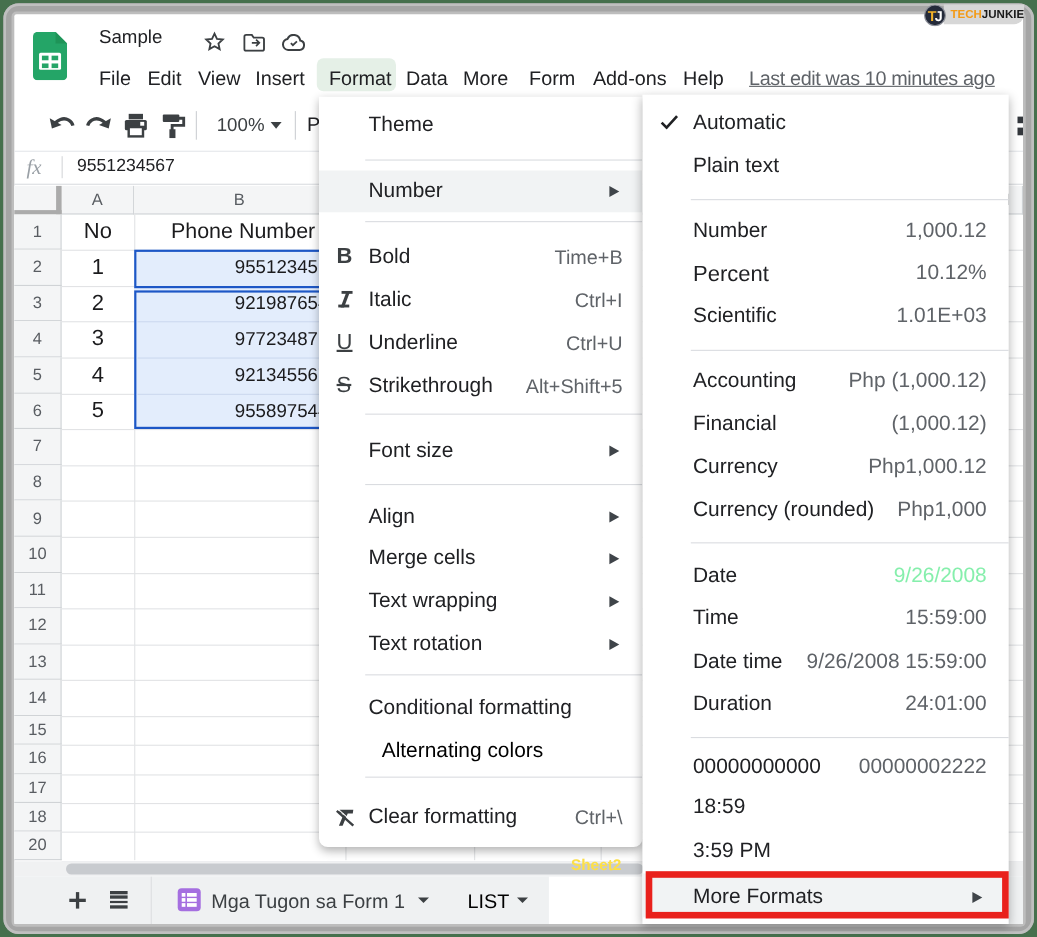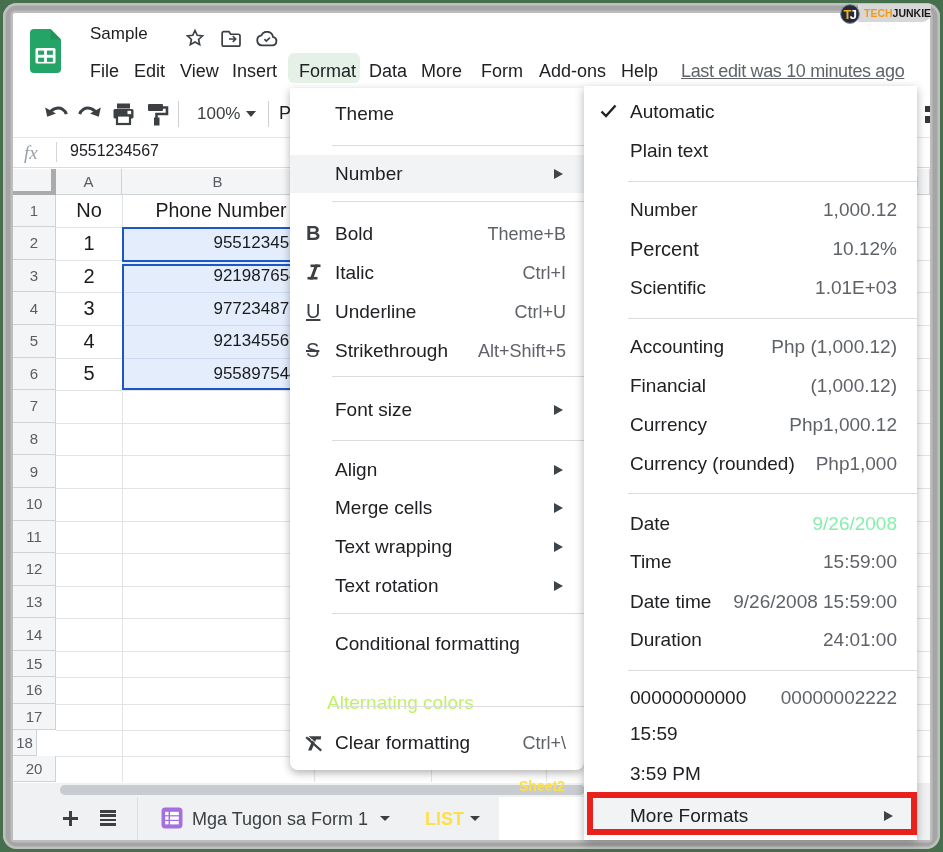--- a/index.html
+++ b/index.html
@@ -128,21 +128,21 @@
 <div class="hcell" style="left:13px;top:422.8px;width:43px;height:32.6px;">8</div>
 <div class="hcell" style="left:13px;top:455.4px;width:43px;height:32.6px;">9</div>
 <div class="hcell" style="left:13px;top:488px;width:43px;height:32.6px;">10</div>
 <div class="hcell" style="left:13px;top:520.6px;width:43px;height:32.6px;">11</div>
 <div class="hcell" style="left:13px;top:553.2px;width:43px;height:32.6px;">12</div>
 <div class="hcell" style="left:13px;top:585.8px;width:43px;height:32.6px;">13</div>
 <div class="hcell" style="left:13px;top:618.4px;width:43px;height:32.6px;">14</div>
 <div class="hcell" style="left:13px;top:651px;width:43px;height:26.3px;">15</div>
 <div class="hcell" style="left:13px;top:677.3px;width:43px;height:26.3px;">16</div>
 <div class="hcell" style="left:13px;top:703.6px;width:43px;height:26.3px;">17</div>
-<div class="hcell" style="left:13px;top:729.9px;width:24px;height:26.3px;">18</div>
+<div class="hcell" style="left:13px;top:729.9px;width:43px;height:26.3px;">18</div>
 <div class="hcell" style="left:13px;top:756.2px;width:43px;height:26.3px;">20</div>
 <div class="gline-v" style="left:122px;top:194.6px;height:587.4px;"></div>
 <div class="gline-v" style="left:314px;top:194.6px;height:587.4px;"></div>
 <div class="gline-v" style="left:431px;top:194.6px;height:587.4px;"></div>
 <div class="gline-v" style="left:546px;top:194.6px;height:587.4px;"></div>
 <div class="gline-v" style="left:663px;top:194.6px;height:587.4px;"></div>
 <div class="gline-v" style="left:780px;top:194.6px;height:587.4px;"></div>
 <div class="gline-v" style="left:897px;top:194.6px;height:587.4px;"></div>
 <div class="gline-h" style="left:56px;top:227.2px;width:874px;"></div>
 <div class="gline-h" style="left:56px;top:259.8px;width:874px;"></div>
@@ -202,34 +202,34 @@
     <rect x="4" y="4.6" width="3.2" height="3.2" fill="#fff"></rect>
     <rect x="8.6" y="4.6" width="8.4" height="3.2" fill="#fff"></rect>
     <rect x="4" y="9" width="3.2" height="3.2" fill="#fff"></rect>
     <rect x="8.6" y="9" width="8.4" height="3.2" fill="#fff"></rect>
     <rect x="4" y="13.4" width="3.2" height="3.2" fill="#fff"></rect>
     <rect x="8.6" y="13.4" width="8.4" height="3.2" fill="#fff"></rect>
   </svg>
 </div>
 <div class="abs" style="left:192px;top:809px;font-size:18px;color:#3c4043;">Mga Tugon sa Form 1</div>
 <div class="abs" style="left:380px;top:816px;width:0;height:0;border-left:5.5px solid transparent;border-right:5.5px solid transparent;border-top:5.5px solid #3c4043;"></div>
-<div class="abs" style="left:425px;top:809px;font-size:18px;color:#fde047;font-weight:bold;">LIST</div>
+<div class="abs" style="left:425px;top:809px;font-size:18px;color:#000000;">LIST</div>
 <div class="abs" style="left:470px;top:816px;width:0;height:0;border-left:5.5px solid transparent;border-right:5.5px solid transparent;border-top:5.5px solid #3c4043;"></div>
 <div class="abs" style="left:499px;top:797px;width:88px;height:43px;background:#fff;"></div>
 <div class="abs" style="left:519px;top:778px;font-size:14px;font-weight:bold;color:#fde047;">Sheet2</div>
 
 <div class="abs" style="left:290px;top:88px;width:294px;height:682px;background:#fff;border-radius:0 0 8px 8px;box-shadow:0 3px 9px rgba(0,0,0,0.3);"></div>
 <div class="abs" style="left:290px;top:155px;width:294px;height:38px;background:#f1f3f4;"></div>
 <div class="abs" style="left:335px;top:104px;line-height:20px;font-size:19px;color:#202124;">Theme</div>
 <div class="abs" style="left:332px;top:145px;width:252px;height:1px;background:#dadce0;"></div>
 <div class="abs" style="left:335px;top:164px;line-height:20px;font-size:19px;color:#202124;">Number</div>
 <div class="abs" style="left:554px;top:169px;width:0;height:0;border-top:5px solid transparent;border-bottom:5px solid transparent;border-left:9px solid #3f4449;"></div>
 <div class="abs" style="left:332px;top:201px;width:252px;height:1px;background:#dadce0;"></div>
 <div class="abs" style="left:335px;top:223.5px;line-height:20px;font-size:19px;color:#202124;">Bold</div>
-<div class="abs" style="left:400px;top:223.5px;line-height:20px;width:166px;font-size:18px;color:#5f6368;text-align:right;">Theme+B</div>
+<div class="abs" style="left:400px;top:223.5px;line-height:20px;width:166px;font-size:18px;color:#5f6368;text-align:right;">Time+B</div>
 <div class="abs" style="left:306px;top:222px;width:22px;font-size:20px;font-weight:bold;color:#3c4043;">B</div>
 <div class="abs" style="left:335px;top:262.5px;line-height:20px;font-size:19px;color:#202124;">Italic</div>
 <div class="abs" style="left:400px;top:262.5px;line-height:20px;width:166px;font-size:18px;color:#5f6368;text-align:right;">Ctrl+I</div>
 <div class="abs" style="left:306px;top:264px;"><svg width="16" height="16" viewBox="0 0 16 16">
 <rect x="4.5" y="0.5" width="10" height="2.6" fill="#3c4043"></rect>
 <rect x="1.5" y="12.9" width="10" height="2.6" fill="#3c4043"></rect>
 <path d="M9.2 0.5 h3.2 l-5.6 15 h-3.2 Z" fill="#3c4043"></path>
 </svg></div>
 <div class="abs" style="left:335px;top:301.5px;line-height:20px;font-size:19px;color:#202124;">Underline</div>
 <div class="abs" style="left:400px;top:301.5px;line-height:20px;width:166px;font-size:18px;color:#5f6368;text-align:right;">Ctrl+U</div>
@@ -244,21 +244,21 @@
 <div class="abs" style="left:335px;top:459.5px;line-height:20px;font-size:19px;color:#202124;">Align</div>
 <div class="abs" style="left:554px;top:464.5px;width:0;height:0;border-top:5px solid transparent;border-bottom:5px solid transparent;border-left:9px solid #3f4449;"></div>
 <div class="abs" style="left:335px;top:498px;line-height:20px;font-size:19px;color:#202124;">Merge cells</div>
 <div class="abs" style="left:554px;top:503px;width:0;height:0;border-top:5px solid transparent;border-bottom:5px solid transparent;border-left:9px solid #3f4449;"></div>
 <div class="abs" style="left:335px;top:536.5px;line-height:20px;font-size:19px;color:#202124;">Text wrapping</div>
 <div class="abs" style="left:554px;top:541.5px;width:0;height:0;border-top:5px solid transparent;border-bottom:5px solid transparent;border-left:9px solid #3f4449;"></div>
 <div class="abs" style="left:335px;top:575.5px;line-height:20px;font-size:19px;color:#202124;">Text rotation</div>
 <div class="abs" style="left:554px;top:580.5px;width:0;height:0;border-top:5px solid transparent;border-bottom:5px solid transparent;border-left:9px solid #3f4449;"></div>
 <div class="abs" style="left:332px;top:612.5px;width:252px;height:1px;background:#dadce0;"></div>
 <div class="abs" style="left:335px;top:634px;line-height:20px;font-size:19px;color:#202124;">Conditional formatting</div>
-<div class="abs" style="left:327px;top:673px;line-height:20px;font-size:19px;color:#bef264;margin-top:20px;">Alternating colors</div>
+<div class="abs" style="left:347px;top:673px;line-height:20px;font-size:19px;color:#000000;">Alternating colors</div>
 <div class="abs" style="left:332px;top:706px;width:252px;height:1px;background:#dadce0;"></div>
 <div class="abs" style="left:335px;top:732.5px;line-height:20px;font-size:19px;color:#202124;">Clear formatting</div>
 <div class="abs" style="left:400px;top:732.5px;line-height:20px;width:166px;font-size:18px;color:#5f6368;text-align:right;">Ctrl+\</div>
 <div class="abs" style="left:305px;top:734px;"><svg width="19" height="19" viewBox="0 0 19 19">
 <path d="M2 2.2 h12.5 v3.4 h-4.6 l-3.1 11 h-3.4 l3.1 -11 h-4.5 Z" fill="#3c4043" transform="skewX(-8) translate(2,0)"></path>
 <path d="M1.2 3.2 l15 13.4" stroke="#3c4043" stroke-width="2.2"></path>
 <path d="M1.2 3.2 l15 13.4" stroke="#fff" stroke-width="1" transform="translate(1.4,-1.4)"></path>
 </svg></div>
 
 <div class="abs" style="left:584px;top:86px;width:333px;height:754px;background:#fff;box-shadow:0 3px 9px rgba(0,0,0,0.3);"></div>
@@ -289,21 +289,21 @@
 <div class="abs" style="left:640px;top:513.5px;line-height:20px;width:257px;font-size:19px;color:#86efac;text-align:right;">9/26/2008</div>
 <div class="abs" style="left:630px;top:552px;line-height:20px;font-size:19px;color:#202124;">Time</div>
 <div class="abs" style="left:640px;top:552px;line-height:20px;width:257px;font-size:19px;color:#5f6368;text-align:right;">15:59:00</div>
 <div class="abs" style="left:630px;top:591.5px;line-height:20px;font-size:19px;color:#202124;">Date time</div>
 <div class="abs" style="left:640px;top:591.5px;line-height:20px;width:257px;font-size:19px;color:#5f6368;text-align:right;">9/26/2008 15:59:00</div>
 <div class="abs" style="left:630px;top:629.5px;line-height:20px;font-size:19px;color:#202124;">Duration</div>
 <div class="abs" style="left:640px;top:629.5px;line-height:20px;width:257px;font-size:19px;color:#5f6368;text-align:right;">24:01:00</div>
 <div class="abs" style="left:628px;top:669.5px;width:289px;height:1px;background:#dadce0;"></div>
 <div class="abs" style="left:630px;top:688px;line-height:20px;font-size:19px;color:#202124;">00000000000</div>
 <div class="abs" style="left:640px;top:688px;line-height:20px;width:257px;font-size:19px;color:#5f6368;text-align:right;">00000002222</div>
-<div class="abs" style="left:630px;top:723.5px;line-height:20px;font-size:19px;color:#202124;">15:59</div>
+<div class="abs" style="left:630px;top:723.5px;line-height:20px;font-size:19px;color:#202124;">18:59</div>
 <div class="abs" style="left:630px;top:764px;line-height:20px;font-size:19px;color:#202124;">3:59 PM</div>
 <div class="abs" style="left:630px;top:806px;line-height:20px;font-size:19px;color:#202124;">More Formats</div>
 <div class="abs" style="left:884px;top:811px;width:0;height:0;border-top:5px solid transparent;border-bottom:5px solid transparent;border-left:9px solid #3f4449;"></div>
 <div class="abs" style="left:587px;top:792px;width:330px;height:43px;border:6px solid #e9211c;"></div>
 
 <div class="abs" style="left:858px;top:4px;width:73px;height:17.5px;background:#d7d7d7;border-radius:0 0 9px 0;"></div>
 <div class="abs" style="left:864px;top:7px;font-size:10.5px;font-weight:bold;"><span style="color:#f49a15;">TECH</span><span style="color:#191919;">JUNKIE</span></div>
 <div class="abs" style="left:840px;top:4px;"><svg width="20" height="20" viewBox="0 0 20 20">
 <circle cx="10" cy="10" r="9.4" fill="#242a3a" stroke="#8d9099" stroke-width="1"></circle>
 <text x="3.4" y="14.8" font-family="Liberation Sans" font-size="13" font-weight="bold" fill="#f3b229">T</text>

